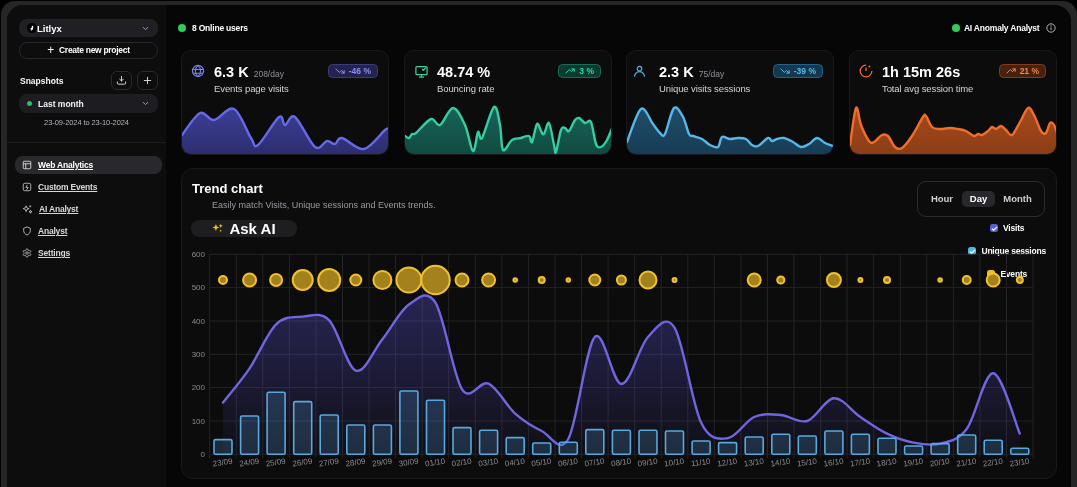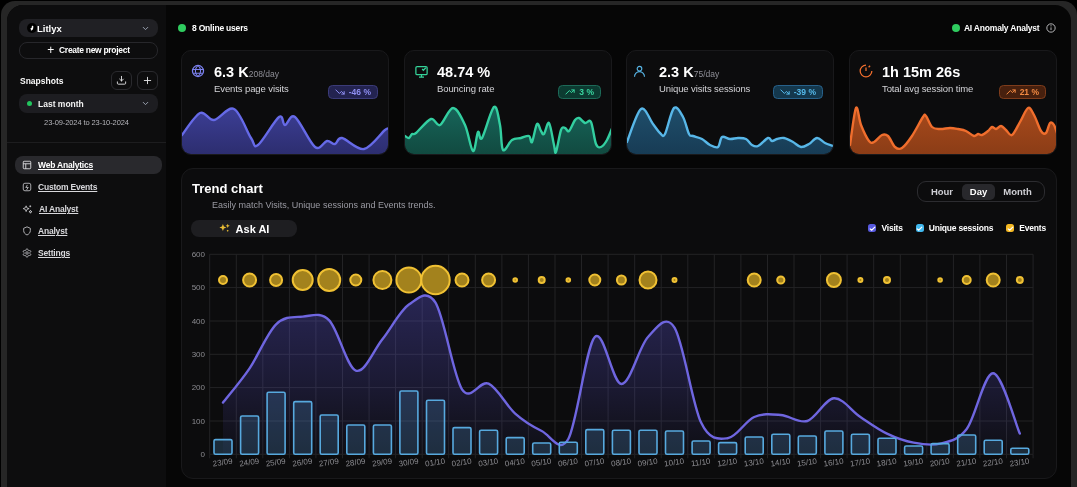--- a/index.html
+++ b/index.html
@@ -36,39 +36,39 @@
 .mitem.sel { background:#29292d; color:#fff; }
 #online { position:absolute; left:178px; top:23px; display:flex; align-items:center; gap:6px;
   color:#fff; font-size:8.5px; font-weight:700; letter-spacing:-0.2px; }
 #online .dot, #anomaly .dot { width:8px; height:8px; border-radius:50%; background:#2fcc5f; }
 #anomaly { position:absolute; right:21px; top:23px; display:flex; align-items:center; gap:3.5px;
   color:#fff; font-size:8.5px; font-weight:700; letter-spacing:-0.2px; }
 .card { position:absolute; top:50px; width:208px; height:105px; background:#0c0c0d;
   border:1px solid #19191b; border-radius:10px; overflow:hidden; }
 .cicon { position:absolute; left:9px; top:12.5px; }
 .cnum { position:absolute; left:32px; top:13px; color:#fff; font-size:14.5px; font-weight:700; }
-.cnum .per { color:#8e8e96; font-size:8.5px; font-weight:400; }
+.cnum .per { color:#8e8e96; font-size:8.5px; font-weight:400; margin-left:5px; }
 .badge { position:absolute; right:10px; top:12.5px; height:14px; border-radius:4.5px;
-  display:flex; align-items:center; padding:0 6px; gap:4px; font-size:8.5px; font-weight:700;margin-top:21px; }
+  display:flex; align-items:center; padding:0 6px; gap:4px; font-size:8.5px; font-weight:700; }
 .clabel { position:absolute; left:32px; top:31.5px; color:#d4d4d8; font-size:9.5px; letter-spacing:-0.1px; }
 #panel { position:absolute; left:181px; top:168px; width:876px; height:311px;
   background:#0c0c0d; border:1px solid #19191b; border-radius:12px; }
 #ttitle { position:absolute; left:10px; top:12px; color:#fff; font-size:13px; font-weight:700; }
 #tsub { position:absolute; left:10px; top:30.5px; color:#9a9aa2; font-size:9px;margin-left:20px; }
 #askai { position:absolute; left:9px; top:51px; width:106px; height:17px; background:#1e1e21;
   border-radius:8px; display:flex; align-items:center; justify-content:center; gap:6px;
-  color:#fff; font-size:11px; font-weight:700; }
-#hdm { position:absolute; right:11px; top:12px; width:128px; height:21px;
+  color:#fff; font-size:15px; font-weight:700; }
+#hdm { position:absolute; right:11px; top:12px; width:128px; height:36px;
   border:1px solid #2c2c30; border-radius:9px; display:flex; align-items:center;
   padding:0 4px; }
 #hdm .seg { text-align:center; color:#cfcfd4; font-size:9.5px; font-weight:700;
   height:16px; line-height:16px; border-radius:5px; }
 #hdm .seg.on { background:#28282c; color:#fff; }
 #hdm .s1 { width:40px; } #hdm .s2 { width:33px; } #hdm .s3 { flex:1; }
-#legend { position:absolute; right:10px; top:54px; display:flex; align-items:center; gap:13px; }
+#legend { position:absolute; right:10px; top:54px; display:flex; align-items:center; gap:13px;flex-direction:column; }
 .leg { display:flex; align-items:center; gap:5px; color:#fff; font-size:8.5px; font-weight:700; letter-spacing:-0.2px; }
 .cb { width:8px; height:8px; border-radius:2.5px; display:flex; align-items:center; justify-content:center; }
 </style></head>
 <body>
 <div id="frame"></div>
 <div id="app"></div>
 <div id="sidebar"></div>
 <div class="btn" id="litlyx">
     <div class="logo">
       <svg width="10" height="10" viewBox="0 0 24 24" fill="#fff">

